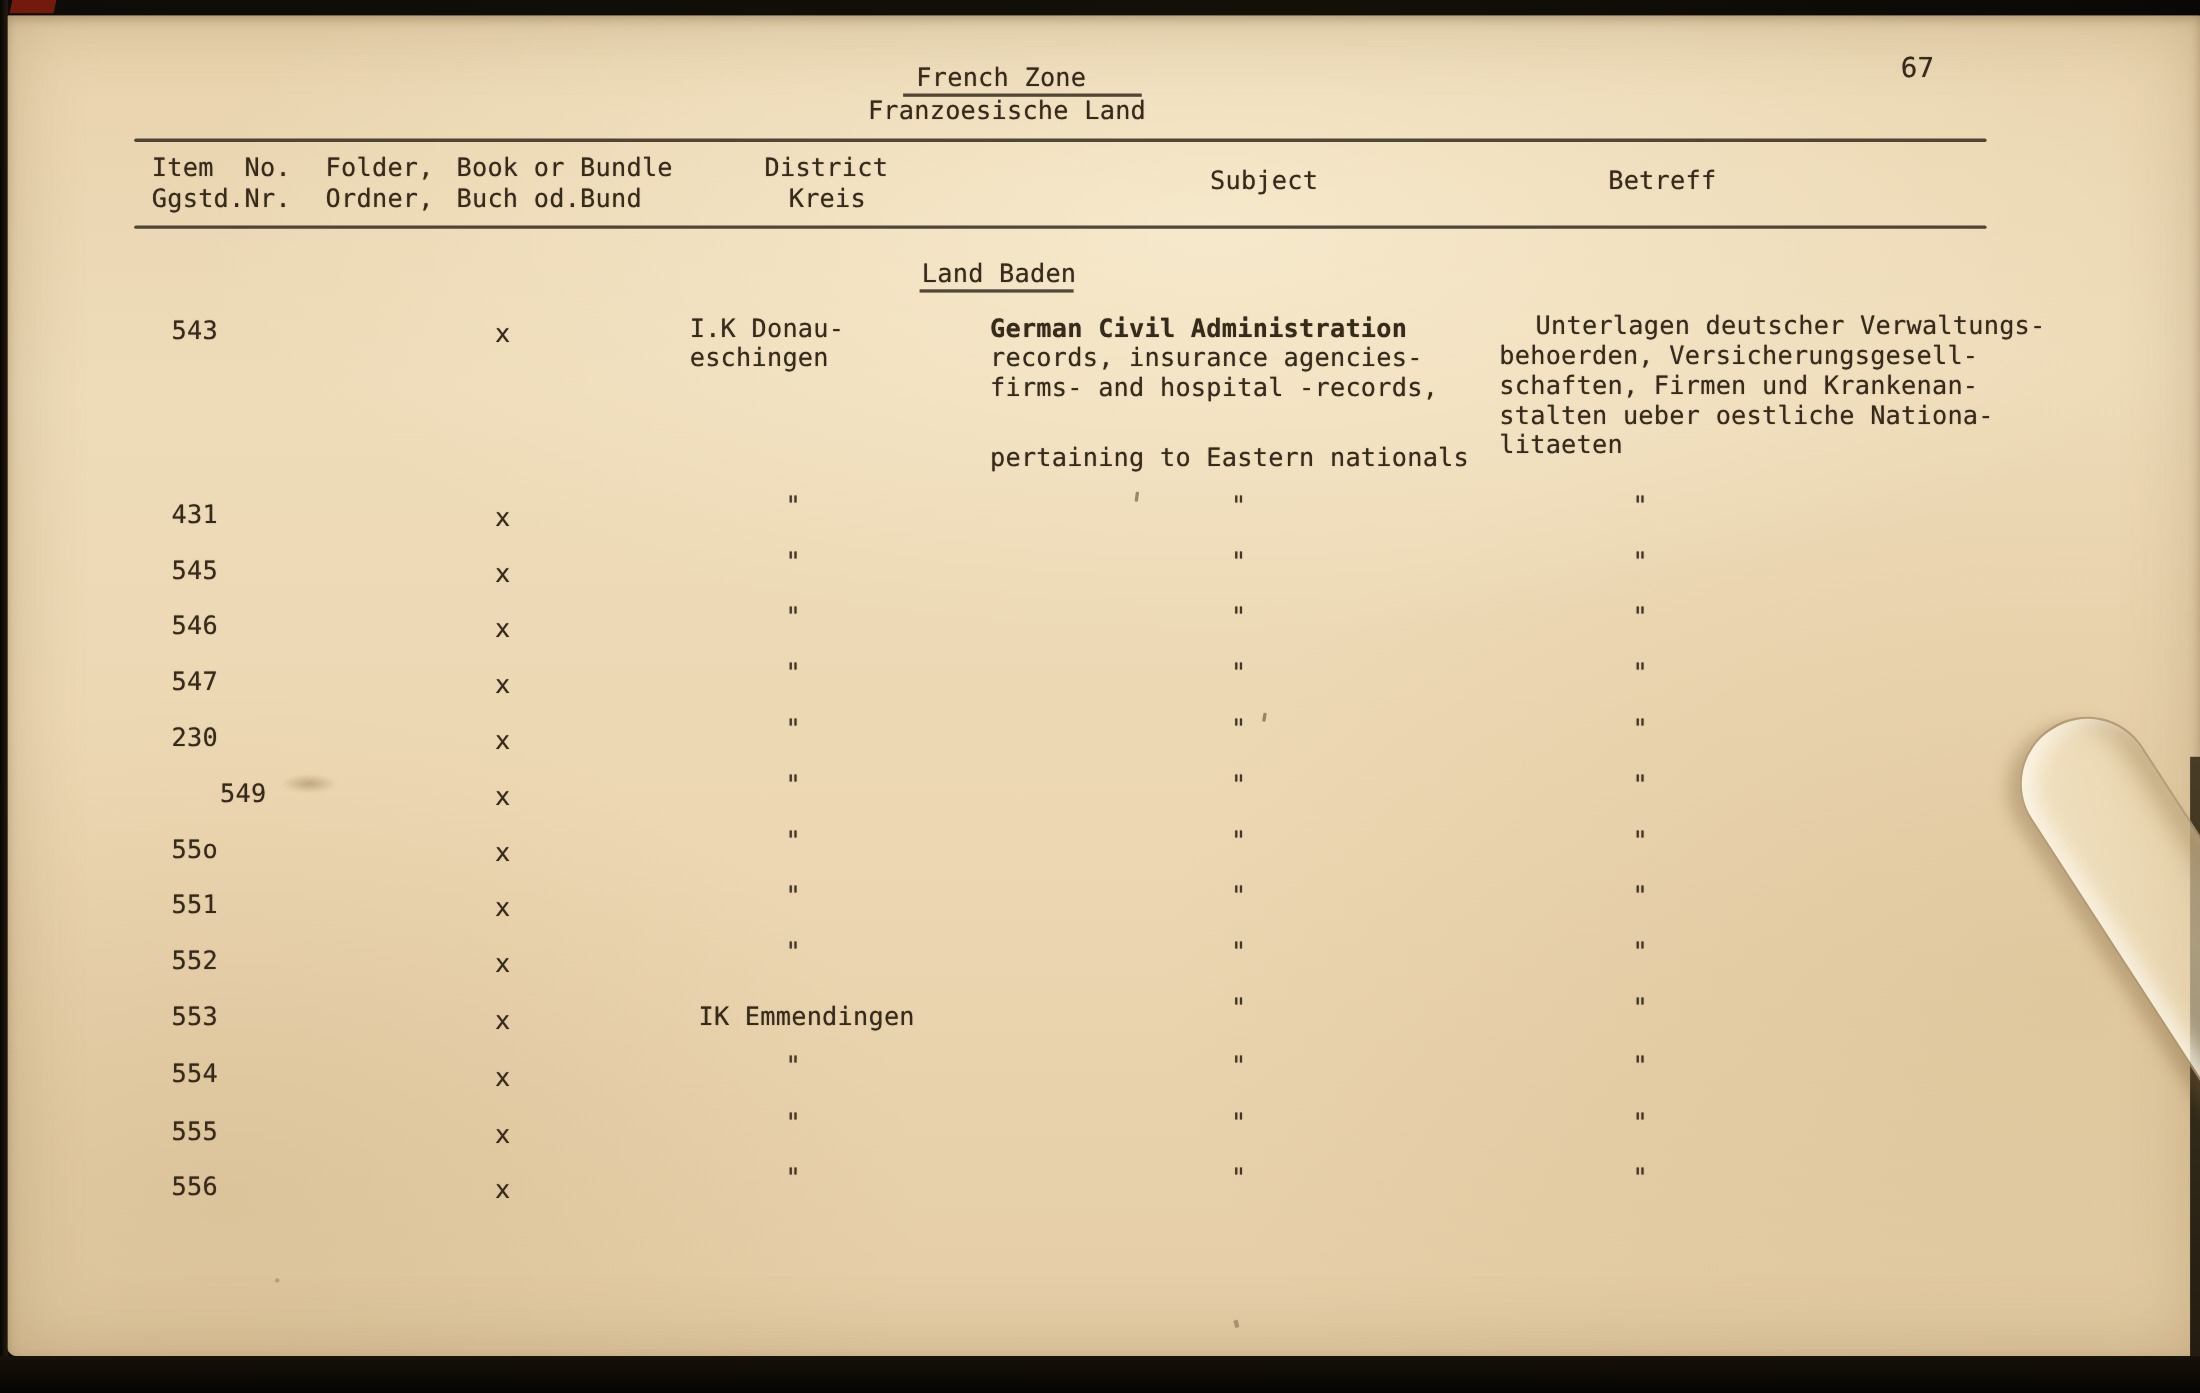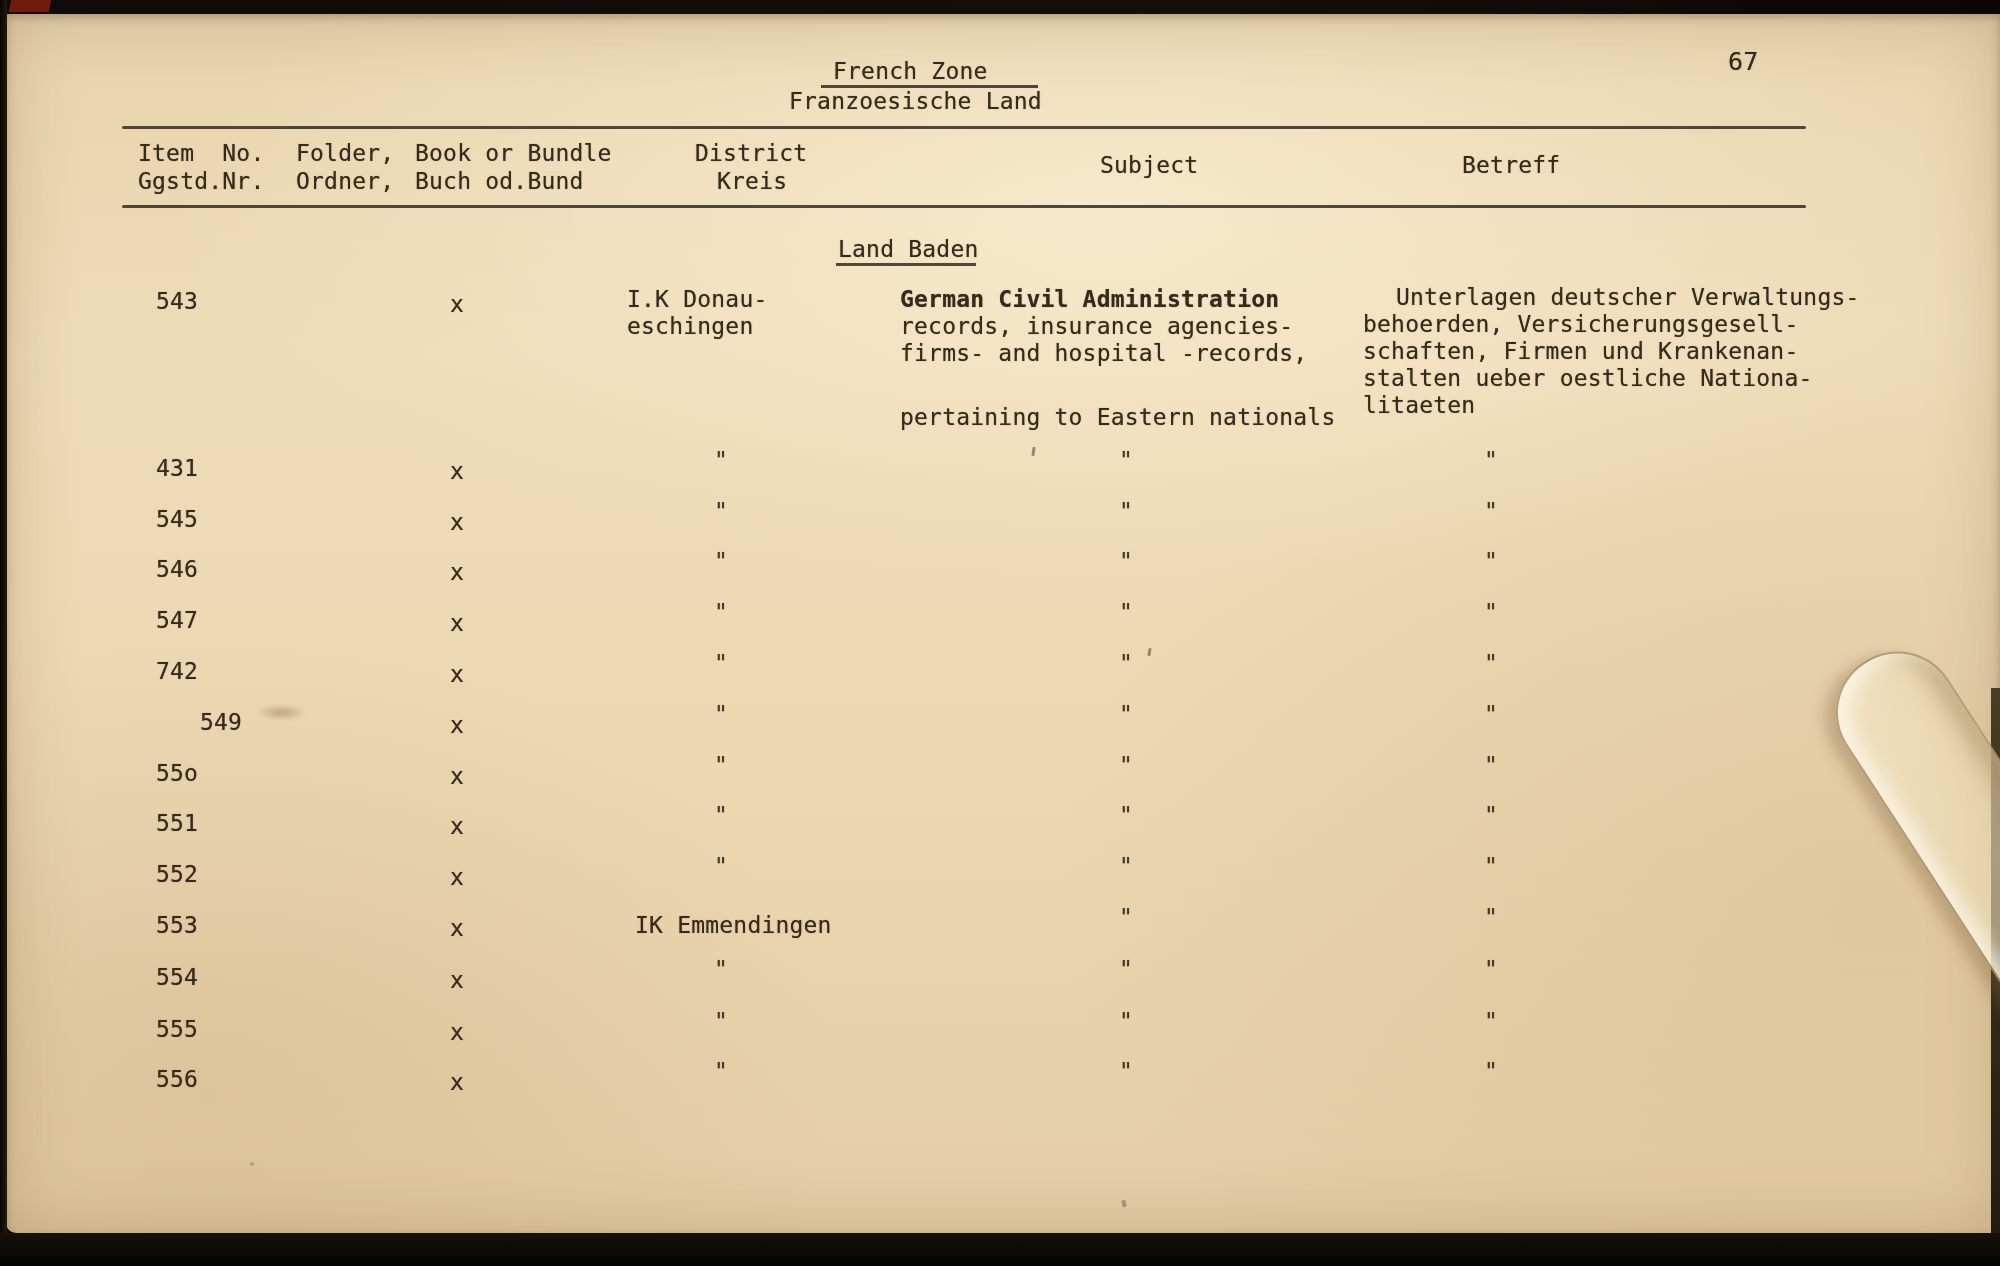--- a/index.html
+++ b/index.html
@@ -146,21 +146,21 @@
 
   <div>
     <div class="ink c-item" style="top:607px;">547</div>
     <div class="ink c-x" style="top:610px;">x</div>
     <div class="ink c-dd dim" style="top:599px;">"</div>
     <div class="ink c-sd dim" style="top:599px;">"</div>
     <div class="ink c-bd dim" style="top:599px;">"</div>
   </div>
 
   <div>
-    <div class="ink c-item" style="top:658px;">742</div>
+    <div class="ink c-item" style="top:658px;">230</div>
     <div class="ink c-x" style="top:661px;">x</div>
     <div class="ink c-dd dim" style="top:650px;">"</div>
     <div class="ink c-sd dim" style="top:650px;">"</div>
     <div class="ink c-bd dim" style="top:650px;">"</div>
   </div>
 
   <div>
     <div class="ink c-item" style="top:709px;margin-left:44px;">549</div>
     <div class="ink c-x" style="top:712px;">x</div>
     <div class="ink c-dd dim" style="top:701px;">"</div>

